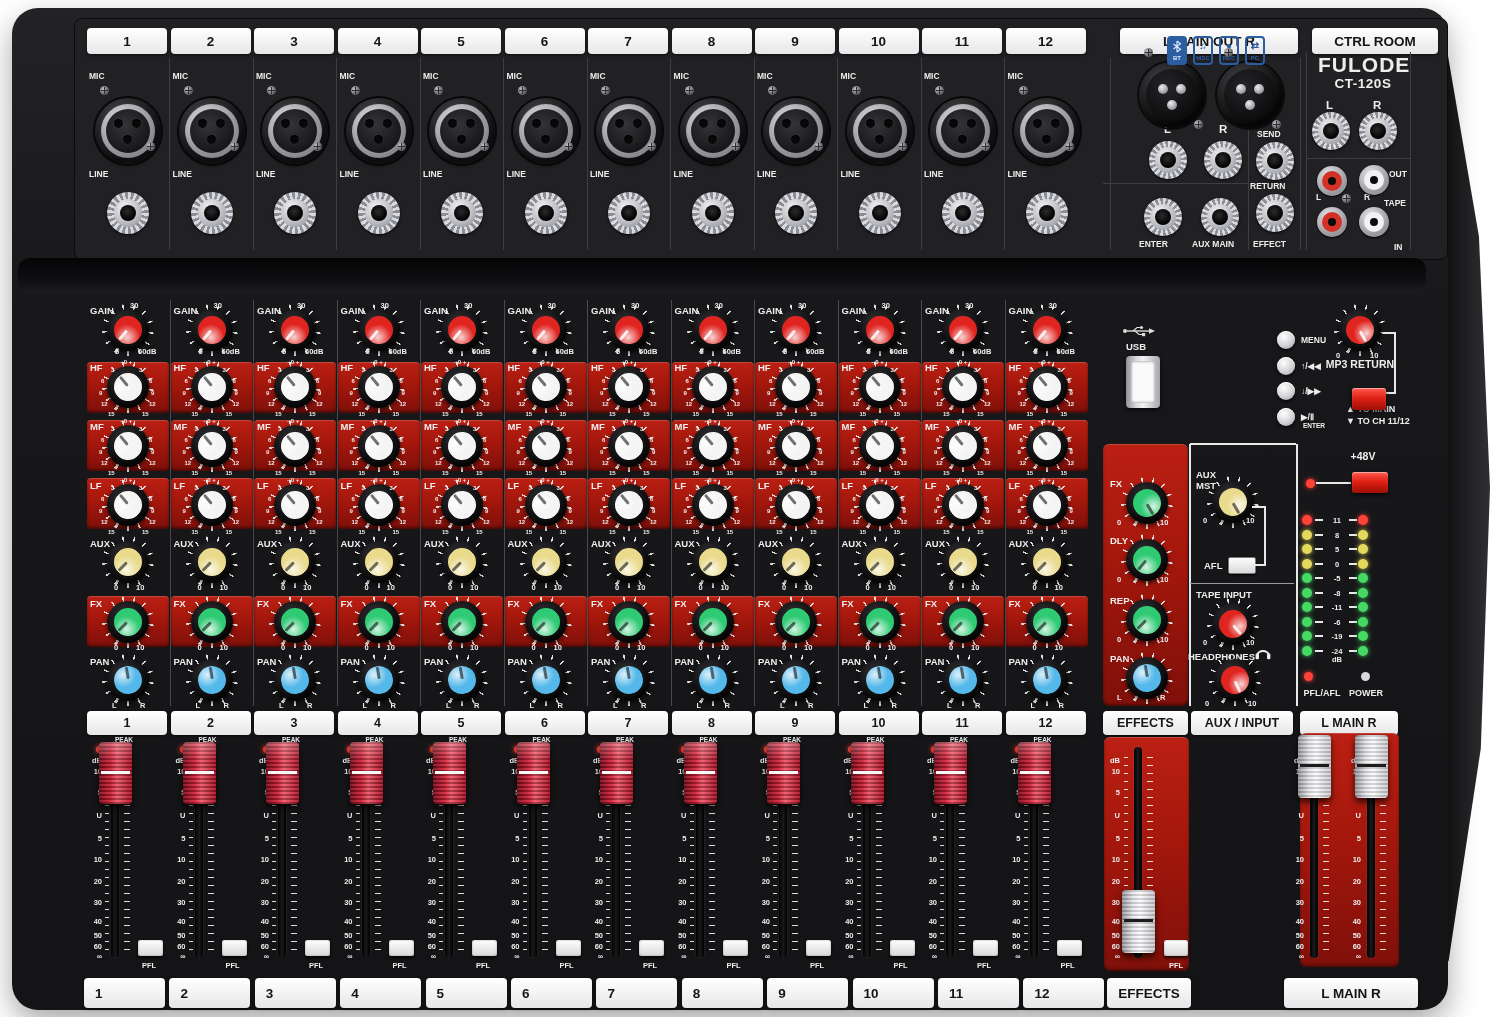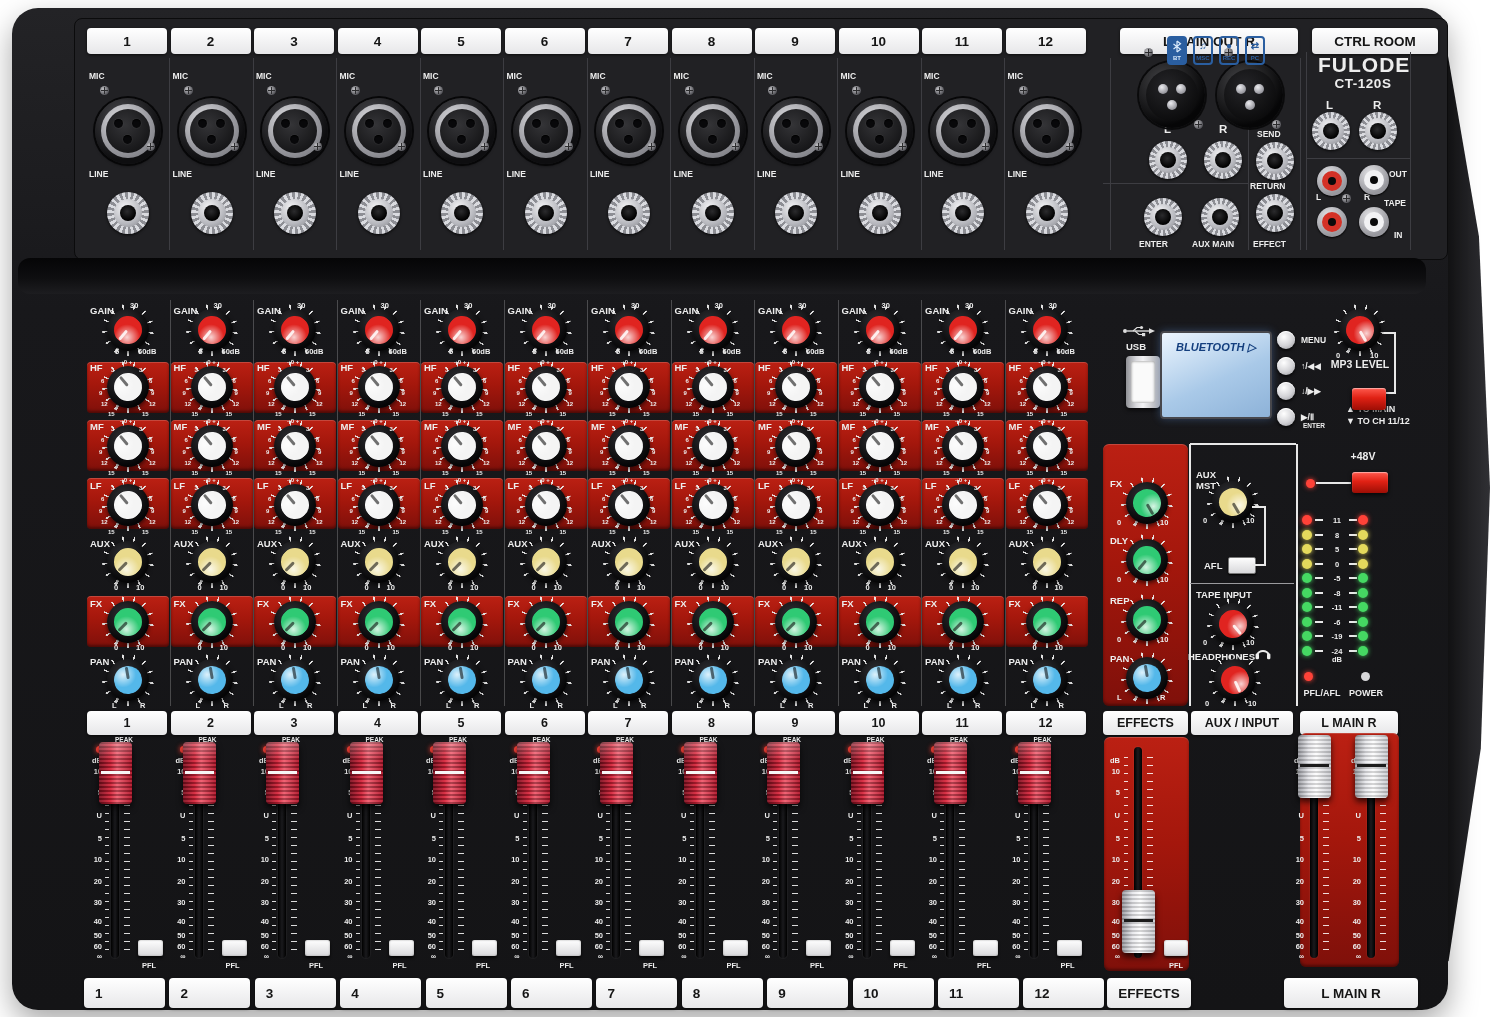--- a/index.html
+++ b/index.html
@@ -134,41 +134,38 @@
   <span class="lab s8" style="left:1257px;top:130px">SEND</span>
   <span class="lab s8" style="left:1250px;top:182px">RETURN</span>
   <span class="lab s8" style="left:1139px;top:240px">ENTER</span>
   <span class="lab s8" style="left:1192px;top:240px">AUX MAIN</span>
   <span class="lab s8" style="left:1253px;top:240px">EFFECT</span>
 
   <span class="lab s11" style="left:1326px;top:100px">L</span>
   <span class="lab s11" style="left:1373px;top:100px">R</span>
   <span class="lab s8" style="left:1389px;top:170px">OUT</span>
   <span class="lab s8" style="left:1384px;top:199px">TAPE</span>
-  <span class="lab s8" style="left:1394px;top:231px">IN</span>
+  <span class="lab s8" style="left:1394px;top:243px">IN</span>
   <span class="lab s8" style="left:1316px;top:193px">L</span>
   <span class="lab s8" style="left:1364px;top:193px">R</span>
 
   <svg width="34" height="14" viewBox="0 0 34 14" style="position:absolute;left:1122px;top:324px">
       <circle cx="3" cy="7" r="2" fill="#ddd"></circle>
       <path d="M5 7 H27" stroke="#ddd" stroke-width="1.4"></path>
       <path d="M27 4.2 33 7 27 9.8 Z" fill="#ddd"></path>
       <path d="M11 7 L15 3.5 H18" stroke="#ddd" stroke-width="1.2" fill="none"></path>
       <circle cx="19.5" cy="3.5" r="1.6" fill="#ddd"></circle>
       <path d="M13 7 L17 10.5 H20" stroke="#ddd" stroke-width="1.2" fill="none"></path>
       <rect x="20" y="9" width="3.2" height="3.2" fill="#ddd"></rect>
     </svg>
   <span class="lab s9" style="left:1126px;top:342px">USB</span>
   <div class="usbport" style="left:1126px;top:356px">
       <i class="usbin"></i>
     </div>
-  <div class="lcd">
-    <span class="lcdtitle"><i style="font-style:italic">BLUETOOTH</i> <i>▷</i></span>
-  </div>
-  <span class="lab s10 ctr" style="left:1322px;top:359px;width:76px">MP3 LEVEL</span>
+  <span class="lab s10 ctr" style="left:1322px;top:359px;width:76px">MP3 RETURN</span>
   <span class="lab s85" style="left:1346px;top:405px">▲ TO MAIN</span>
   <span class="lab s85" style="left:1346px;top:417px">▼ TO CH 11/12</span>
 
   <span class="lab s9" style="left:1196px;top:470px">AUX</span>
   <span class="lab s9" style="left:1196px;top:481px">MST</span>
   <span class="lab s9" style="left:1204px;top:561px">AFL</span>
   <div class="aflbtn" style="left:1228px;top:557px"></div>
   <span class="lab s9" style="left:1196px;top:590px">TAPE INPUT</span>
   <span class="lab s9" style="left:1188px;top:652px">HEADPHONES</span>
   <svg width="18" height="15" viewBox="0 0 18 15" style="position:absolute;left:1254px;top:645px">

